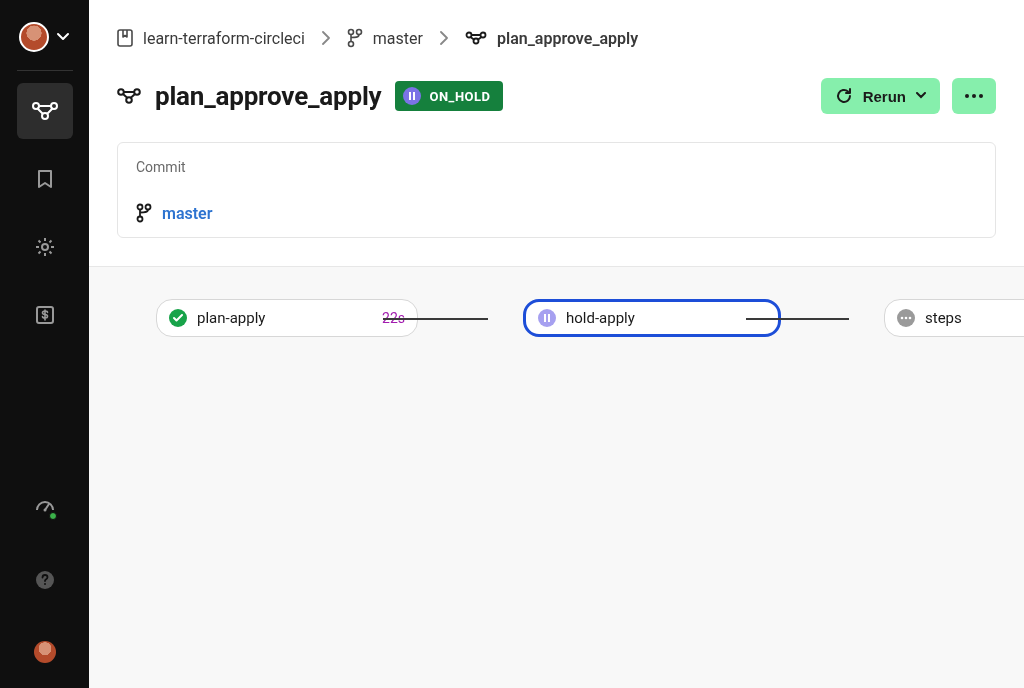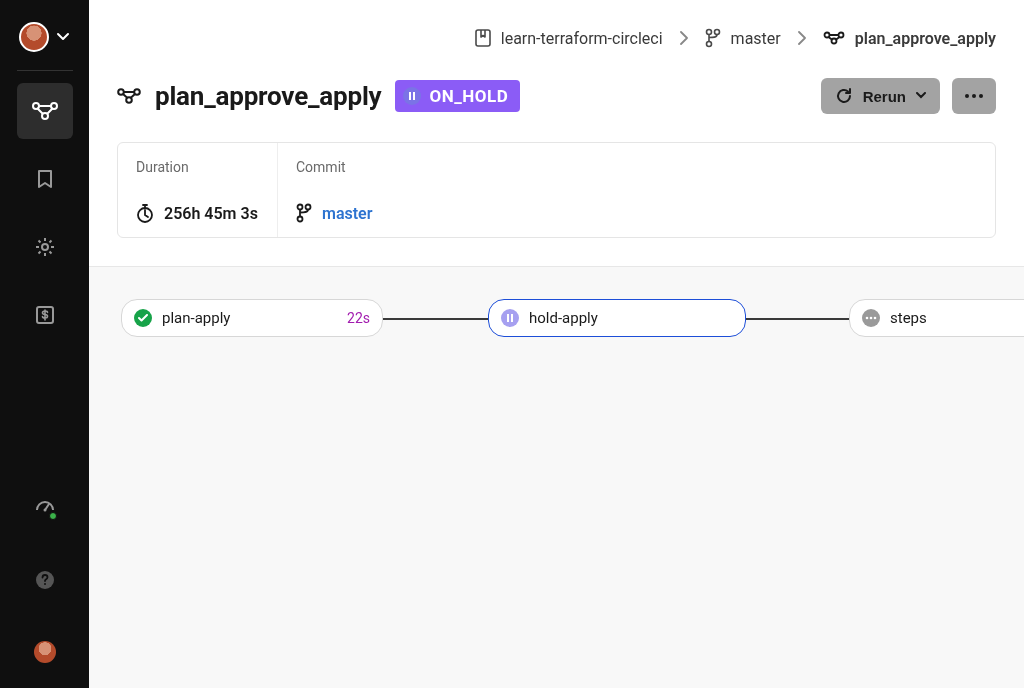--- a/index.html
+++ b/index.html
@@ -28,36 +28,36 @@
   .sidebar-icons { display: flex; flex-direction: column; gap: 12px; align-items: center; }
   .sidebar-bottom { margin-top: auto; display: flex; flex-direction: column; align-items: center; gap: 16px; padding-bottom: 8px; }
   .gauge-wrap { position: relative; width: 20px; height: 20px; }
   .gauge-dot { position: absolute; right: -2px; bottom: -2px; width: 8px; height: 8px; border-radius: 50%; background: #3bb24a; border: 1px solid #0f0f0f;}
   .mini-avatar {
     width: 22px; height: 22px; border-radius: 50%; background: radial-gradient(circle at 50% 35%, #d79276 0 35%, #b44b2b 36% 100%);
   }
   
   .main { position: absolute; left: 89px; top: 0; right: 0; height: 688px; overflow: hidden; }
   .topbar { padding: 28px 28px 0 28px; }
-  .breadcrumbs { display: flex; align-items: center; gap: 16px; color: #4a4a4a; font-size: 16px; justify-content: flex-end; }
+  .breadcrumbs { display: flex; align-items: center; gap: 16px; color: #4a4a4a; font-size: 16px; }
   .bc-item { display: flex; align-items: center; gap: 10px; color: #3a3a3a; cursor: pointer; }
   .bc-sep { color: #888; }
   .title-row { display: flex; align-items: center; gap: 14px; margin-top: 30px; }
   .workflow-glyph { color: #1a1a1a; }
   .page-title { font-size: 26px; font-weight: 700; letter-spacing: -0.2px; }
   .badge {
-    display: inline-flex; align-items: center; gap: 8px; background: #8b5cf6; color: #fff;
-    padding: 6px 12px 6px 8px; border-radius: 4px; font-size: 17px; font-weight: 700; letter-spacing: 0.5px;
+    display: inline-flex; align-items: center; gap: 8px; background: #15803d; color: #fff;
+    padding: 6px 12px 6px 8px; border-radius: 4px; font-size: 13px; font-weight: 700; letter-spacing: 0.5px;
   }
   .badge-icon {
     width: 18px; height: 18px; border-radius: 50%; background: #7b73e6; display: inline-flex; align-items: center; justify-content: center;
   }
   .title-actions { margin-left: auto; display: flex; gap: 12px; }
   .btn {
-    display: inline-flex; align-items: center; gap: 10px; background: #a3a3a3; color: #1a1a1a;
+    display: inline-flex; align-items: center; gap: 10px; background: #86efac; color: #1a1a1a;
     border: none; padding: 9px 14px; border-radius: 6px; font-size: 15px; font-weight: 600; cursor: pointer;
   }
   .btn.icon-only { padding: 9px 12px; }
   
   .info-panel {
     margin: 28px 28px 0 28px; border: 1px solid #e5e5e5; border-radius: 6px;
     display: grid; grid-template-columns: 160px 130px 130px 1fr; height: 96px;
   }
   .info-cell { border-right: 1px solid #eee; padding: 16px 18px 14px 18px; display: flex; flex-direction: column; justify-content: space-between; }
   .info-cell:last-child { border-right: none; }
@@ -69,23 +69,23 @@
   .author-name { font-weight: 700; }
   .author-msg { font-weight: 400; color: #2a2a2a; }
   
   .graph-area {
     margin-top: 28px; border-top: 1px solid #e7e7e7; background: #f8f8f8; height: 460px; position: relative;
     padding: 32px 0 0 32px;
   }
   .graph-row { position: relative; height: 40px; }
   .node {
     position: absolute; top: 0; height: 38px; background: #fff; border: 1px solid #d7d7d7; border-radius: 16px;
-    display: flex; align-items: center; padding: 0 12px; gap: 10px; font-size: 15px; cursor: pointer;
-  }
-  .node.selected { border: 1px solid #1d4ed8; }
+    display: flex; align-items: center; padding: 0 12px; gap: 10px; font-size: 15px; cursor: pointer; margin-left: 35px;
+  }
+  .node.selected { border: 3px solid #1d4ed8; }
   .node-time { margin-left: auto; color: #a21caf; font-size: 14px; }
   .status-dot {
     width: 18px; height: 18px; border-radius: 50%; display: inline-flex; align-items: center; justify-content: center; flex-shrink: 0;
   }
   .status-success { background: #17a349; color: #fff; }
   .status-hold { background: #a6a0f0; color: #fff; }
   .status-idle { background: #9a9a9a; color: #fff; }
   .edge { position: absolute; top: 19px; height: 2px; background: #3a3a3a; }
   svg { display: block; }
 </style>
@@ -252,32 +252,20 @@
                 <circle cx="17" cy="3" r="2" fill="#1a1a1a"></circle>
               </svg>
           </span>
         </button>
       </div>
     </div>
   </div>
 
   <div class="info-panel">
     <div class="info-cell">
-      <div class="info-label">Duration</div>
-      <div class="info-value">
-        <span>
-          <svg width="18" height="20" viewBox="0 0 18 20" fill="none">
-            <circle cx="9" cy="12" r="7" stroke="#1a1a1a" stroke-width="1.8"></circle>
-            <path d="M9 7v5l3 2M7 2h4M9 2v3" stroke="#1a1a1a" stroke-width="1.8" stroke-linecap="round"></path>
-          </svg>
-        </span>
-        <span>256h 45m 3s</span>
-      </div>
-    </div>
-    <div class="info-cell">
       <div class="info-label">Commit</div>
       <div class="info-value">
         <span>
           <svg width="16" height="20" viewBox="0 0 16 20" fill="none">
             <circle cx="4" cy="4" r="2.5" stroke="#1a1a1a" stroke-width="1.8"></circle>
             <circle cx="12" cy="4" r="2.5" stroke="#1a1a1a" stroke-width="1.8"></circle>
             <circle cx="4" cy="16" r="2.5" stroke="#1a1a1a" stroke-width="1.8"></circle>
             <path d="M4 6.5v7M12 6.5c0 3-4 3-8 3" stroke="#1a1a1a" stroke-width="1.8"></path>
           </svg>
         </span>

